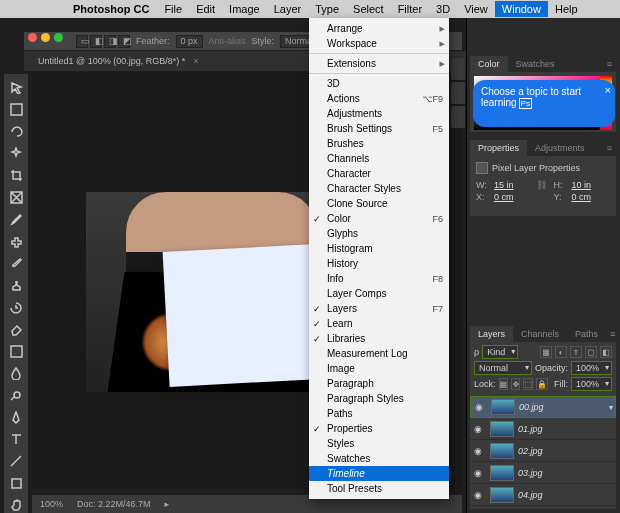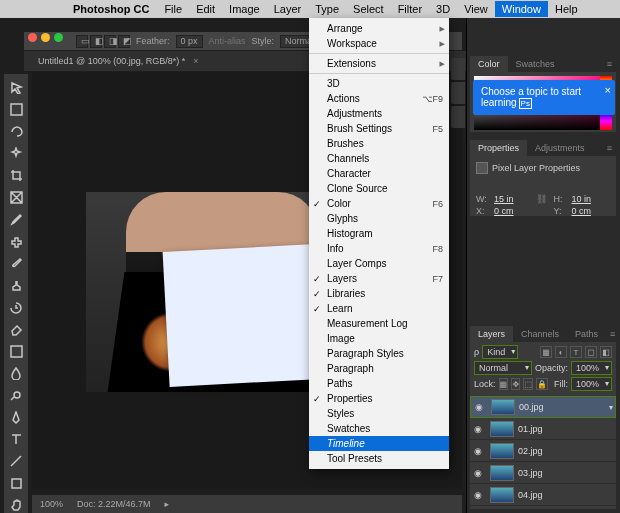--- a/index.html
+++ b/index.html
@@ -75,45 +75,45 @@
 .rp{position:absolute;right:4px;width:146px;background:#3a3a3a;font-size:9px;}
 .rp .tabs{display:flex;background:#2a2a2a;height:16px;align-items:center;}
 .rp .tab{padding:0 8px;color:#888;height:16px;display:flex;align-items:center;}
 .rp .tab.act{background:#3a3a3a;color:#ddd;}
 .rp .menu{margin-left:auto;padding:0 4px;color:#888;}
 
 .colorpanel{top:38px;height:76px;}
 .colorpanel .picker{height:54px;background:linear-gradient(to bottom,rgba(255,255,255,0) 0%,#000 100%),linear-gradient(to right,#fff,#ff0080);margin:4px;position:relative;}
 .colorpanel .hue{position:absolute;right:0;top:0;width:12px;height:54px;background:linear-gradient(red,yellow,lime,cyan,blue,magenta,red);}
 
-.tip{position:absolute;top:62px;right:5px;width:142px;background:var(--tip);color:#fff;font-size:10px;padding:6px 22px 6px 8px;z-index:40;border-radius:2px;}
+.tip{position:absolute;top:62px;right:5px;width:142px;background:var(--tip);color:#fff;font-size:10px;padding:6px 22px 18px 8px;z-index:40;border-radius:12px;}
 .tip .close{position:absolute;right:4px;top:4px;color:#fff;font-size:11px;}
 .tip .ps{display:inline-block;border:1px solid #fff;font-size:8px;padding:0 1px;margin-left:2px;}
 
 .proppanel{top:122px;height:76px;}
 .proppanel .body{padding:6px;}
-.proppanel .hdr{display:flex;align-items:center;gap:4px;color:#ccc;margin-bottom:20px;}
+.proppanel .hdr{display:flex;align-items:center;gap:4px;color:#ccc;margin-bottom:6px;}
 .proppanel .hdr .ico{width:12px;height:12px;background:#555;border:1px solid #777;}
 .proppanel .row{display:flex;gap:6px;margin:2px 0;align-items:center;color:#aaa;}
 .proppanel .row .lab{width:12px;}
 .proppanel .row .val{width:36px;text-decoration:underline;color:#ddd;}
 .proppanel .row .link{color:#888;}
 
 .layerspanel{top:308px;bottom:4px;display:flex;flex-direction:column;}
 .layerspanel .ctrl{padding:3px 4px;background:#3a3a3a;}
 .layerspanel .ctrlrow{display:flex;align-items:center;gap:3px;margin-bottom:2px;}
 .layerspanel .sel{background:#303030;border:1px solid #4d7c0f;padding:1px 12px 1px 4px;position:relative;font-size:9px;}
 .layerspanel .sel::after{content:"▾";position:absolute;right:2px;font-size:8px;}
 .layerspanel .mini{width:12px;height:12px;border:1px solid #555;display:flex;align-items:center;justify-content:center;font-size:8px;color:#aaa;}
 .layerspanel .list{flex:1;overflow:hidden;background:#3a3a3a;}
 .layer{display:flex;align-items:center;height:22px;border-bottom:1px solid #2d2d2d;gap:4px;padding:0 4px;}
 .layer.sel{background:#4a5a70;}
 .layer .eye{width:12px;color:#ccc;}
 .layer .thumb{width:24px;height:16px;background:linear-gradient(#5ab,#247);border:1px solid #666;}
-.layer .lname{color:#ddd;font-size:9px;}
+.layer .lname{color:#ddd;font-size:9px;font-style:italic;}
 
 .smalltabs{position:absolute;right:155px;top:40px;width:14px;display:flex;flex-direction:column;gap:2px;}
 .smalltab{width:14px;height:22px;background:#3a3a3a;border-radius:2px 0 0 2px;}
 
 </style>
 </head>
 <body>
 <div class="root">
 
 <div class="menubar">
@@ -405,33 +405,35 @@
         <div class="sep"></div>
         <div class="di arr">Extensions</div>
         <div class="sep"></div>
         <div class="di">3D</div>
         <div class="di">Actions<span class="sc">⌥F9</span></div>
         <div class="di">Adjustments</div>
         <div class="di">Brush Settings<span class="sc">F5</span></div>
         <div class="di">Brushes</div>
         <div class="di">Channels</div>
         <div class="di">Character</div>
+        <div class="di">Character Styles</div>
         <div class="di">Clone Source</div>
         <div class="di chk">Color<span class="sc">F6</span></div>
         <div class="di">Glyphs</div>
         <div class="di">Histogram</div>
+        <div class="di">History</div>
         <div class="di">Info<span class="sc">F8</span></div>
         <div class="di">Layer Comps</div>
         <div class="di chk">Layers<span class="sc">F7</span></div>
+        <div class="di chk">Learn</div>
         <div class="di chk">Libraries</div>
-        <div class="di chk">Learn</div>
         <div class="di">Measurement Log</div>
         <div class="di">Image</div>
+        <div class="di">Paragraph</div>
         <div class="di">Paragraph Styles</div>
-        <div class="di">Paragraph</div>
         <div class="di">Paths</div>
         <div class="di chk">Properties</div>
         <div class="di">Styles</div>
         <div class="di">Swatches</div>
         <div class="di hl">Timeline</div>
         <div class="di">Tool Presets</div>
       </div>
 
 </div>
 </div>

